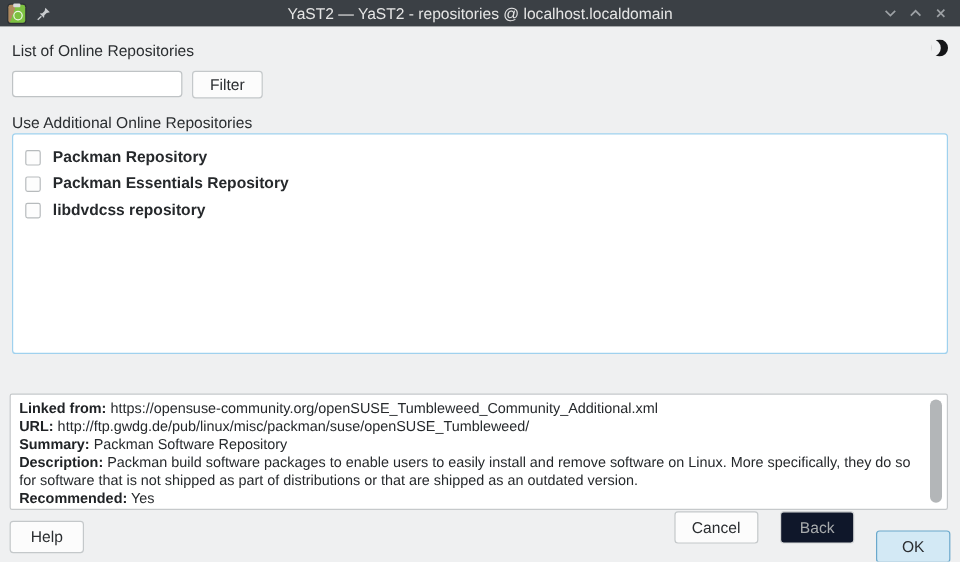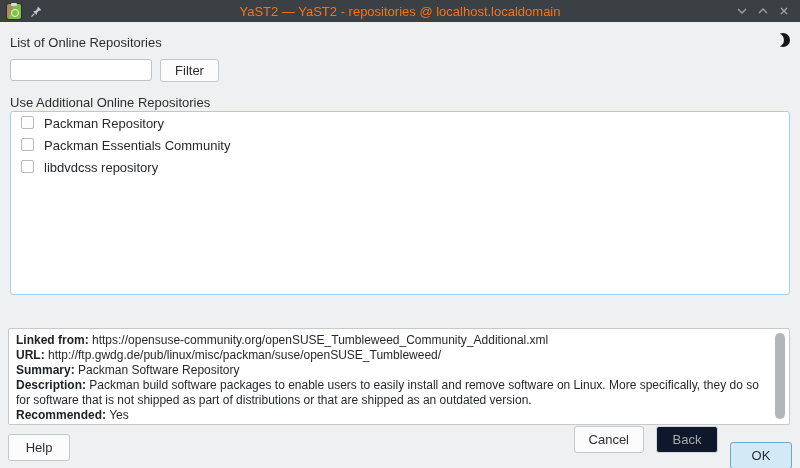--- a/index.html
+++ b/index.html
@@ -11,21 +11,21 @@
   .titlebar { position:absolute; top:0; left:0; width:800px; height:22px;
     background:#3b4045; display:flex; align-items:center; }
   .titlebar-left { display:flex; align-items:center; gap:9px; padding-left:7px; width:180px; }
   .yast-icon { width:14px; height:15px; position:relative; border-radius:2px;
     background:linear-gradient(110deg,#b08a5e 0 34%,#7dc141 34% 100%); box-shadow:0 0 0 1px #2c3034; }
   .yast-icon::before { content:""; position:absolute; top:-1px; left:4px; width:6px; height:3px;
     background:#d8d9da; border-radius:1px; }
   .yast-icon::after { content:""; position:absolute; bottom:2px; right:2px; width:6px; height:6px;
     border:1px solid #eef6e6; border-radius:50%; }
   .pin-icon { width:13px; height:13px; }
-  .title-text { position:absolute; left:0; right:0; text-align:center; color:#f97316;
+  .title-text { position:absolute; left:0; right:0; text-align:center; color:#e5e5e5;
     font-size:13px; pointer-events:none; }
   .win-controls { margin-left:auto; display:flex; align-items:center; gap:7px; padding-right:9px; }
   .win-btn { width:14px; height:14px; display:flex; align-items:center; justify-content:center; }
 
   
   .label { position:absolute; font-size:13px; color:#2b2e31; }
   #lbl-list { left:10px; top:35px; }
   #lbl-use  { left:10px; top:95px; }
   #lbl-desc { left:10px; top:309px; }
 
@@ -37,40 +37,40 @@
   #filter-input { position:absolute; left:10px; top:59px; width:142px; height:22px;
     background:#ffffff; border:1px solid #bfc3c5; border-radius:3px; font-size:13px;
     color:#2b2e31; padding:0 6px; outline:none; font-family:"Liberation Sans",sans-serif; }
 
   .btn { background:#fcfcfc; border:1px solid #c4c8ca; border-radius:3px;
     font-size:13px; color:#2b2e31; font-family:"Liberation Sans",sans-serif; }
   #filter-btn { position:absolute; left:160px; top:59px; width:59px; height:23px; }
 
   #repo-list { position:absolute; left:10px; top:111px; width:780px; height:184px;
     background:#ffffff; border:1px solid #9fd1ee; border-radius:3px; padding-top:4px; }
-  .repo-row { display:flex; align-items:flex-start; height:22px; padding-left:10px; gap:10px; }
+  .repo-row { display:flex; align-items:flex-end; height:22px; padding-left:10px; gap:10px;font-weight:bold; }
   .checkbox { width:13px; height:13px; background:#fdfdfd; border:1px solid #b7bbbd;
     border-radius:2px; flex:0 0 auto; }
   .repo-label { font-size:13px; color:#26292c; }
 
   #desc-box { position:absolute; left:8px; top:328px; width:782px; height:97px;
     background:#ffffff; border:1px solid #c6c9cb; border-radius:2px; overflow:hidden; }
   #desc-text { position:absolute; left:7px; top:4px; right:24px; font-size:12px;
     line-height:15px; color:#26292c; }
   #desc-text b { color:#202326; }
   .desc-scrollbar { position:absolute; top:2px; right:2px; width:14px; bottom:2px; }
   .desc-thumb { position:absolute; top:2px; left:2px; width:10px; height:86px;
     background:#b3b6b8; border-radius:5px; }
 
   
   .footer { position:absolute; left:0; right:0; bottom:0; height:42px;
     display:flex; align-items:center; padding:0 8px;border-radius:10px; }
   .footer .btn { height:27px; padding:0 14px; min-width:62px; }
   #btn-help { margin-right:auto; }
-  .right-group { display:flex; gap:12px; }
+  .right-group { display:flex; gap:18px; }
   #btn-back { background:#0f172a; border-color:#d5d7d8; color:#a7aaac; }
   #btn-ok { background:#d3e9f5; border-color:#6aa8cc;margin-top:16px; }
 
   svg { display:block; }
 </style>
 </head>
 <body>
 
 <div id="window">
 
@@ -114,21 +114,21 @@
   <button class="btn" id="filter-btn">Filter</button>
 
   <div class="label" id="lbl-use">Use Additional Online Repositories</div>
   <div id="repo-list">
     <div class="repo-row">
       <span class="checkbox"></span>
       <span class="repo-label">Packman Repository</span>
     </div>
     <div class="repo-row">
       <span class="checkbox"></span>
-      <span class="repo-label">Packman Essentials Community</span>
+      <span class="repo-label">Packman Essentials Repository</span>
     </div>
     <div class="repo-row">
       <span class="checkbox"></span>
       <span class="repo-label">libdvdcss repository</span>
     </div>
   </div>
 
   <div id="desc-box">
     <div id="desc-text">
       <div><b>Linked from:</b> <span>https://opensuse-community.org/openSUSE_Tumbleweed_Community_Additional.xml</span></div>

